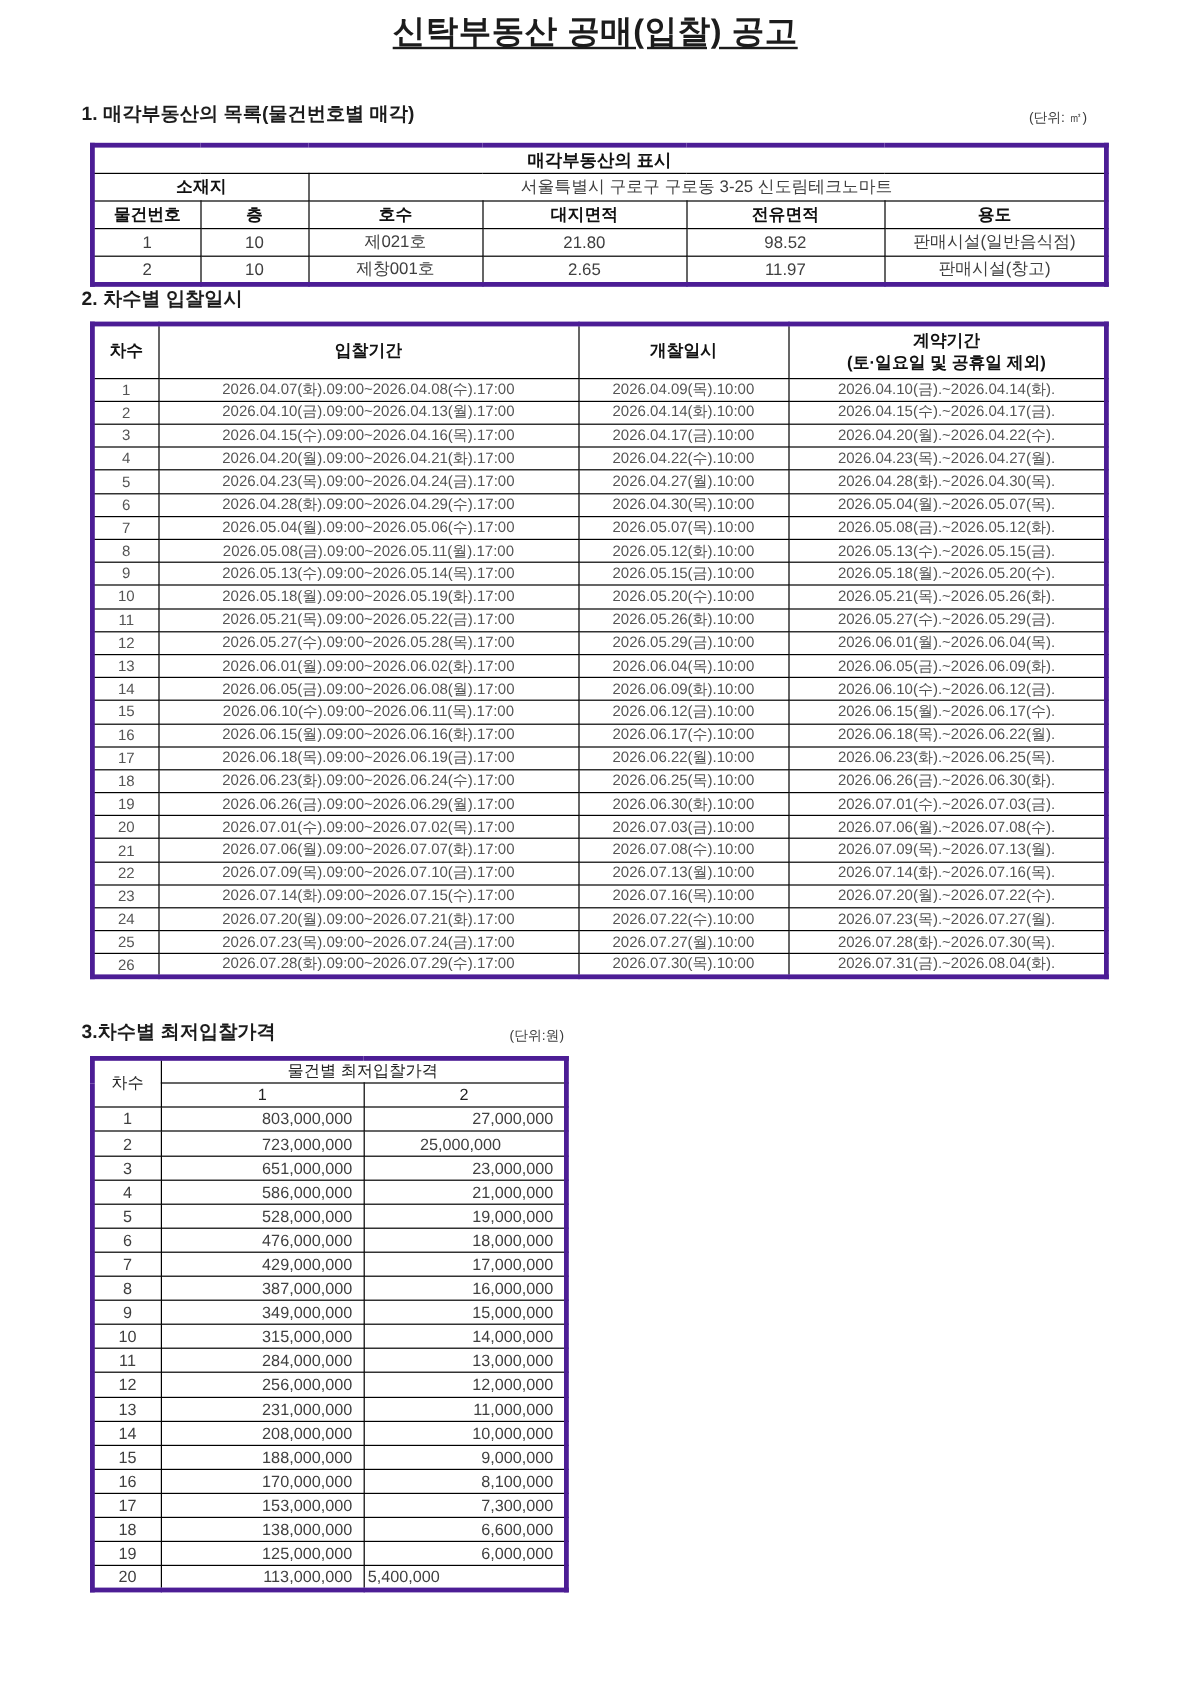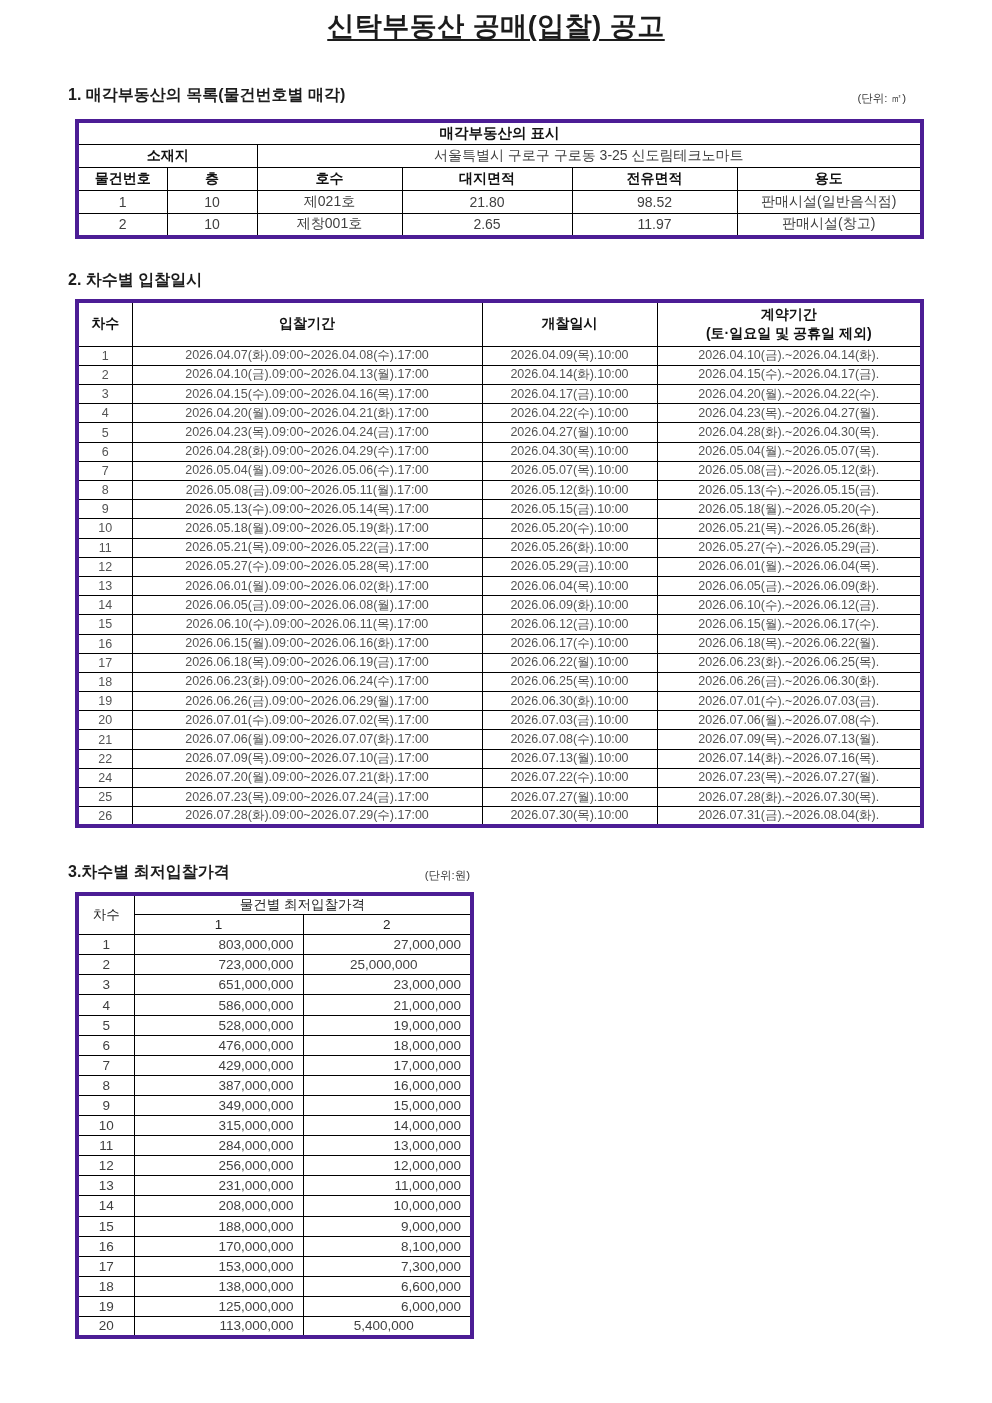--- a/index.html
+++ b/index.html
@@ -49,21 +49,21 @@
   .t2 thead .two-line { line-height: 1.4; }
   .t2 tbody td { color: #545454; height: 19.2px; padding: 0 3px; }
 
   
   .t3 { width: 395px; margin-top: 9px; font-size: 13.5px; }
   .t3 thead th { font-weight: normal; color: #222; height: 20px; text-align: center; padding: 0 3px; }
   .t3 tbody td { color: #3f3f3f; height: 20.1px; padding: 0 9px 0 3px; }
   .t3 tbody td:first-child { text-align: center; padding: 0 3px; }
 
   .sec1-head { margin-top: 41px; width: 838px; }
-  .sec2-head { margin-top: 31px; width: 838px; }
+  .sec2-head { width: 838px; }
   .sec3-head { margin-top: 34px; width: 402px; gap: 16px; }
 </style>
 </head>
 <body>
 
 <div class="page">
 
   <h1 class="doc-title"><span>신탁부동산 공매(입찰) 공고</span></h1>
 
   <div class="sec-head sec1-head">
@@ -266,20 +266,26 @@
           <td>2026.07.08(수).10:00</td>
           <td>2026.07.09(목).~2026.07.13(월).</td>
         </tr>
         <tr>
           <td>22</td>
           <td>2026.07.09(목).09:00~2026.07.10(금).17:00</td>
           <td>2026.07.13(월).10:00</td>
           <td>2026.07.14(화).~2026.07.16(목).</td>
         </tr>
         <tr>
+          <td>23</td>
+          <td>2026.07.14(화).09:00~2026.07.15(수).17:00</td>
+          <td>2026.07.16(목).10:00</td>
+          <td>2026.07.20(월).~2026.07.22(수).</td>
+        </tr>
+        <tr>
           <td>24</td>
           <td>2026.07.20(월).09:00~2026.07.21(화).17:00</td>
           <td>2026.07.22(수).10:00</td>
           <td>2026.07.23(목).~2026.07.27(월).</td>
         </tr>
         <tr>
           <td>25</td>
           <td>2026.07.23(목).09:00~2026.07.24(금).17:00</td>
           <td>2026.07.27(월).10:00</td>
           <td>2026.07.28(화).~2026.07.30(목).</td>
@@ -406,18 +412,18 @@
           <td style="text-align: right;">6,600,000</td>
         </tr>
         <tr>
           <td style="text-align: center;">19</td>
           <td style="text-align: right;">125,000,000</td>
           <td style="text-align: right;">6,000,000</td>
         </tr>
         <tr>
           <td style="text-align: center;">20</td>
           <td style="text-align: right;">113,000,000</td>
-          <td style="text-align: center;">5,400,000</td>
+          <td style="text-align: left;">5,400,000</td>
         </tr>
       </tbody>
   </table>
 
 </div>
 
 </body></html>

